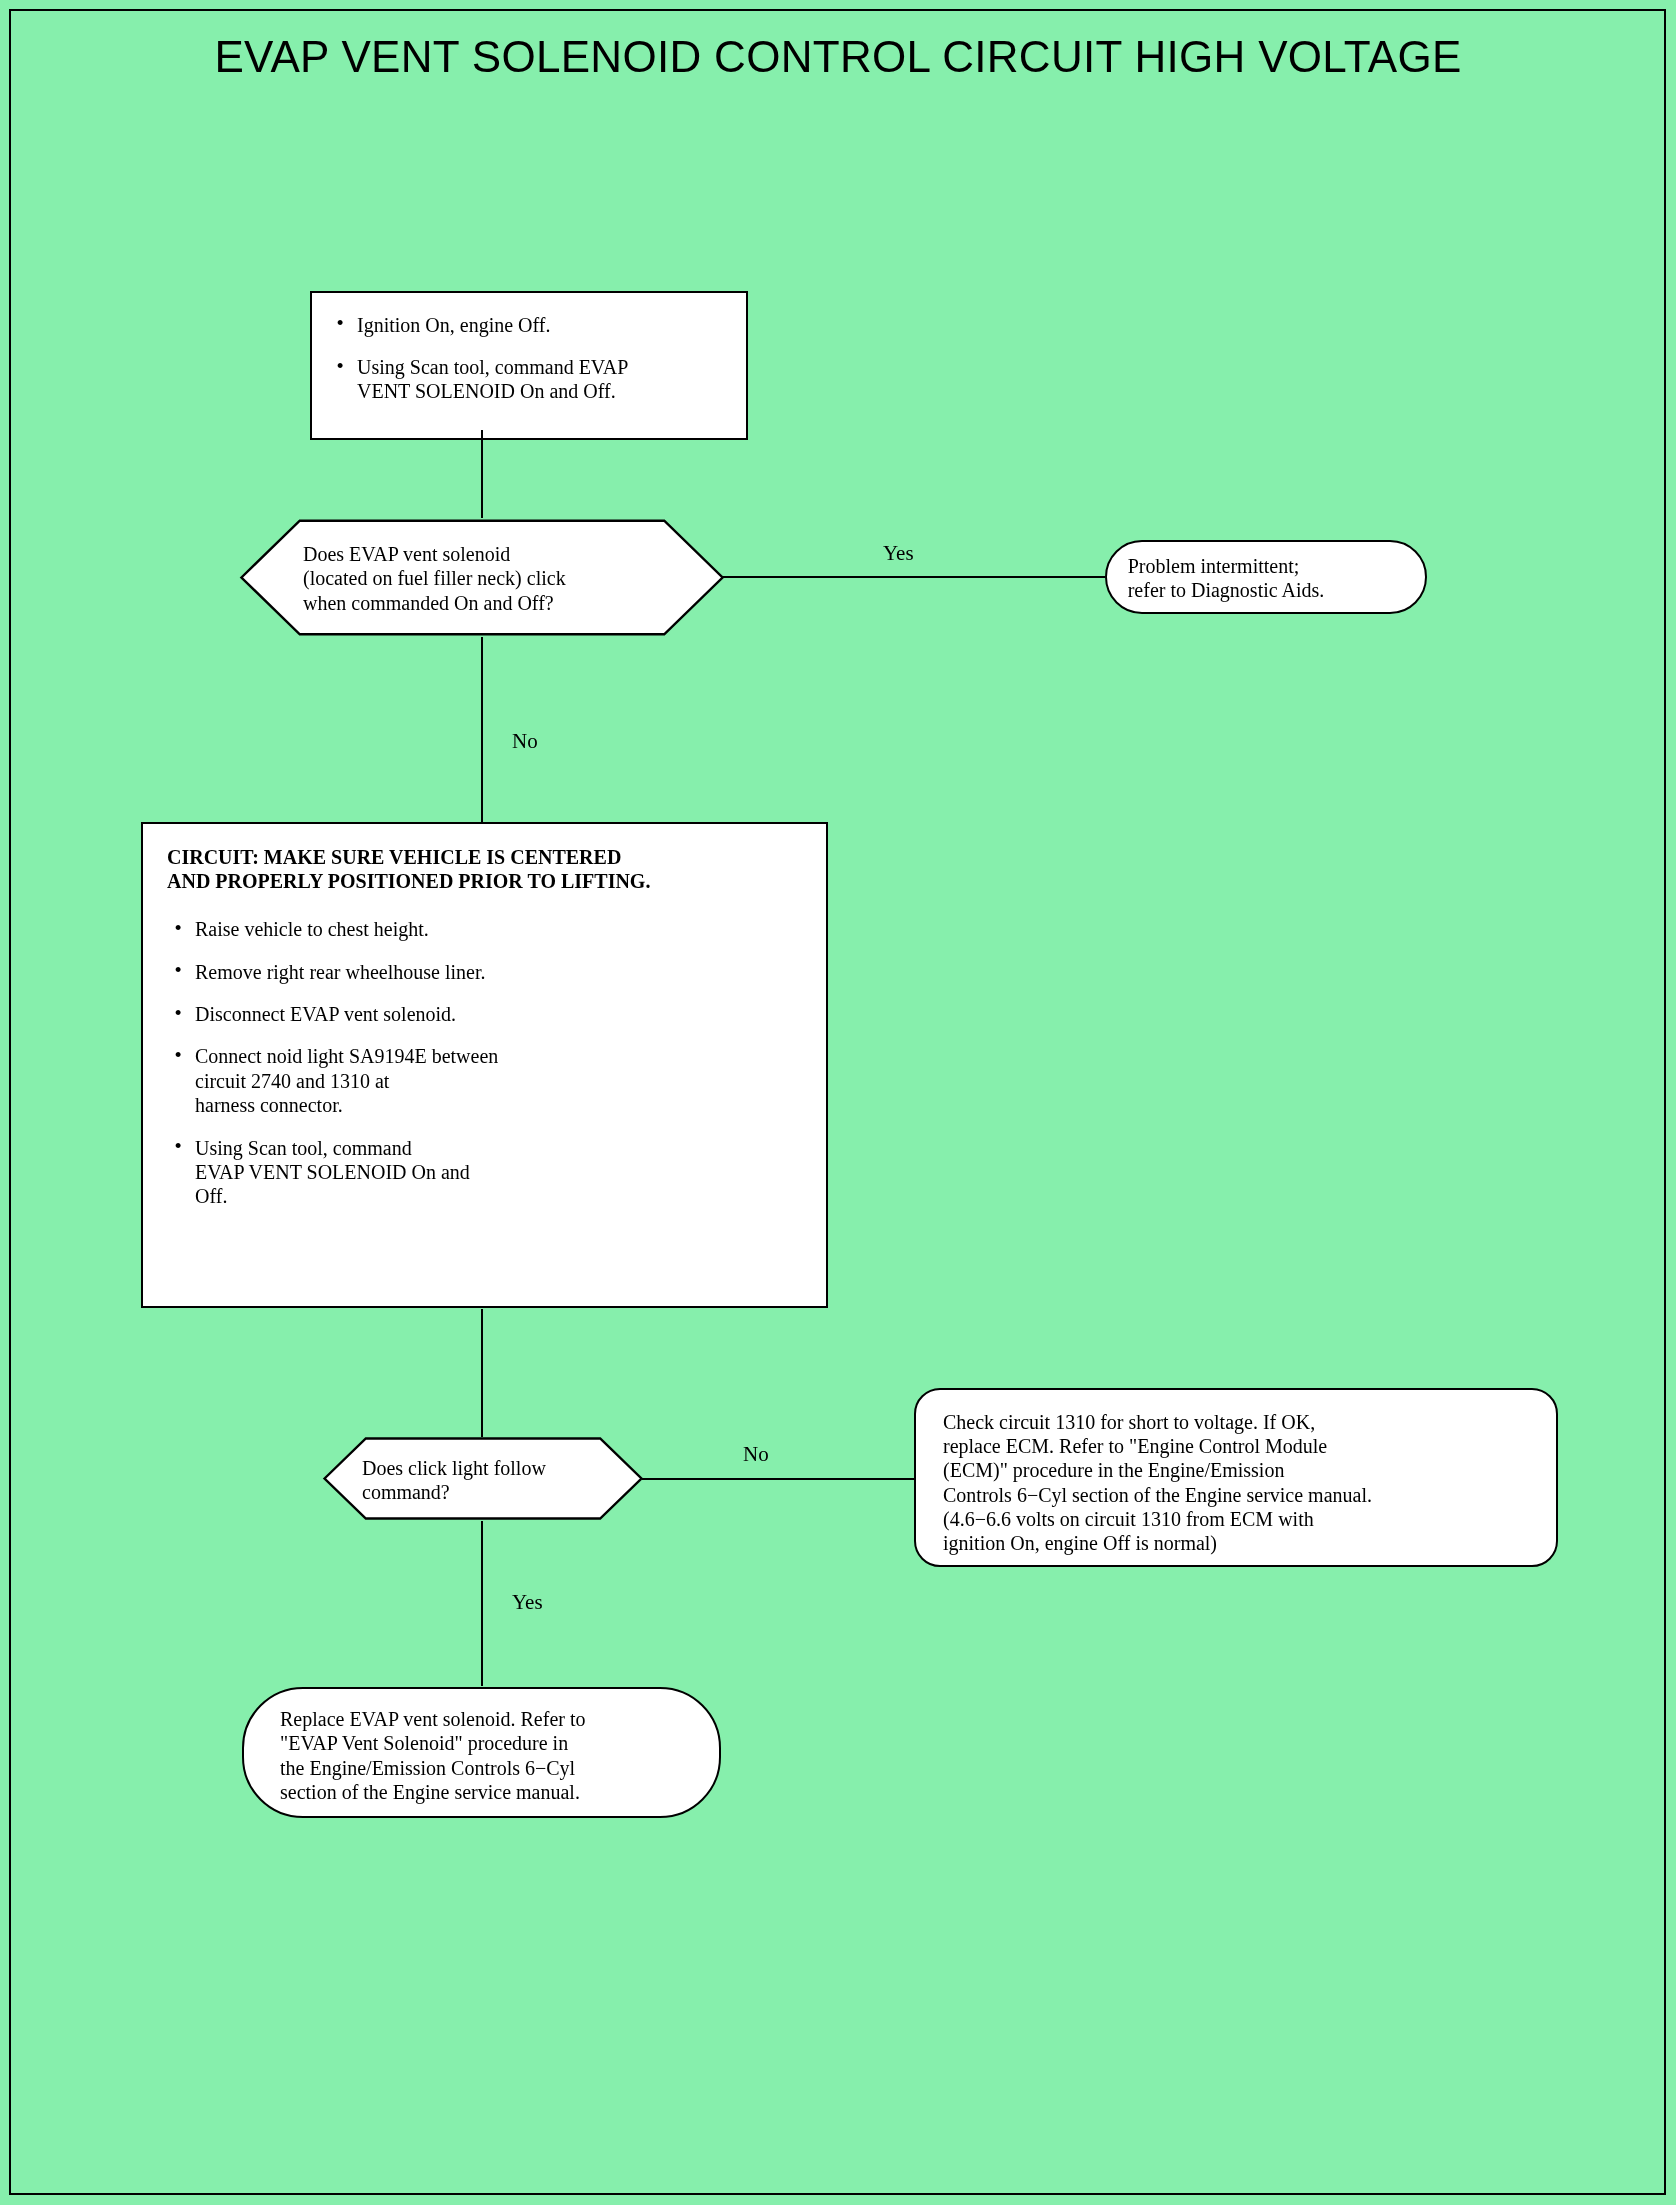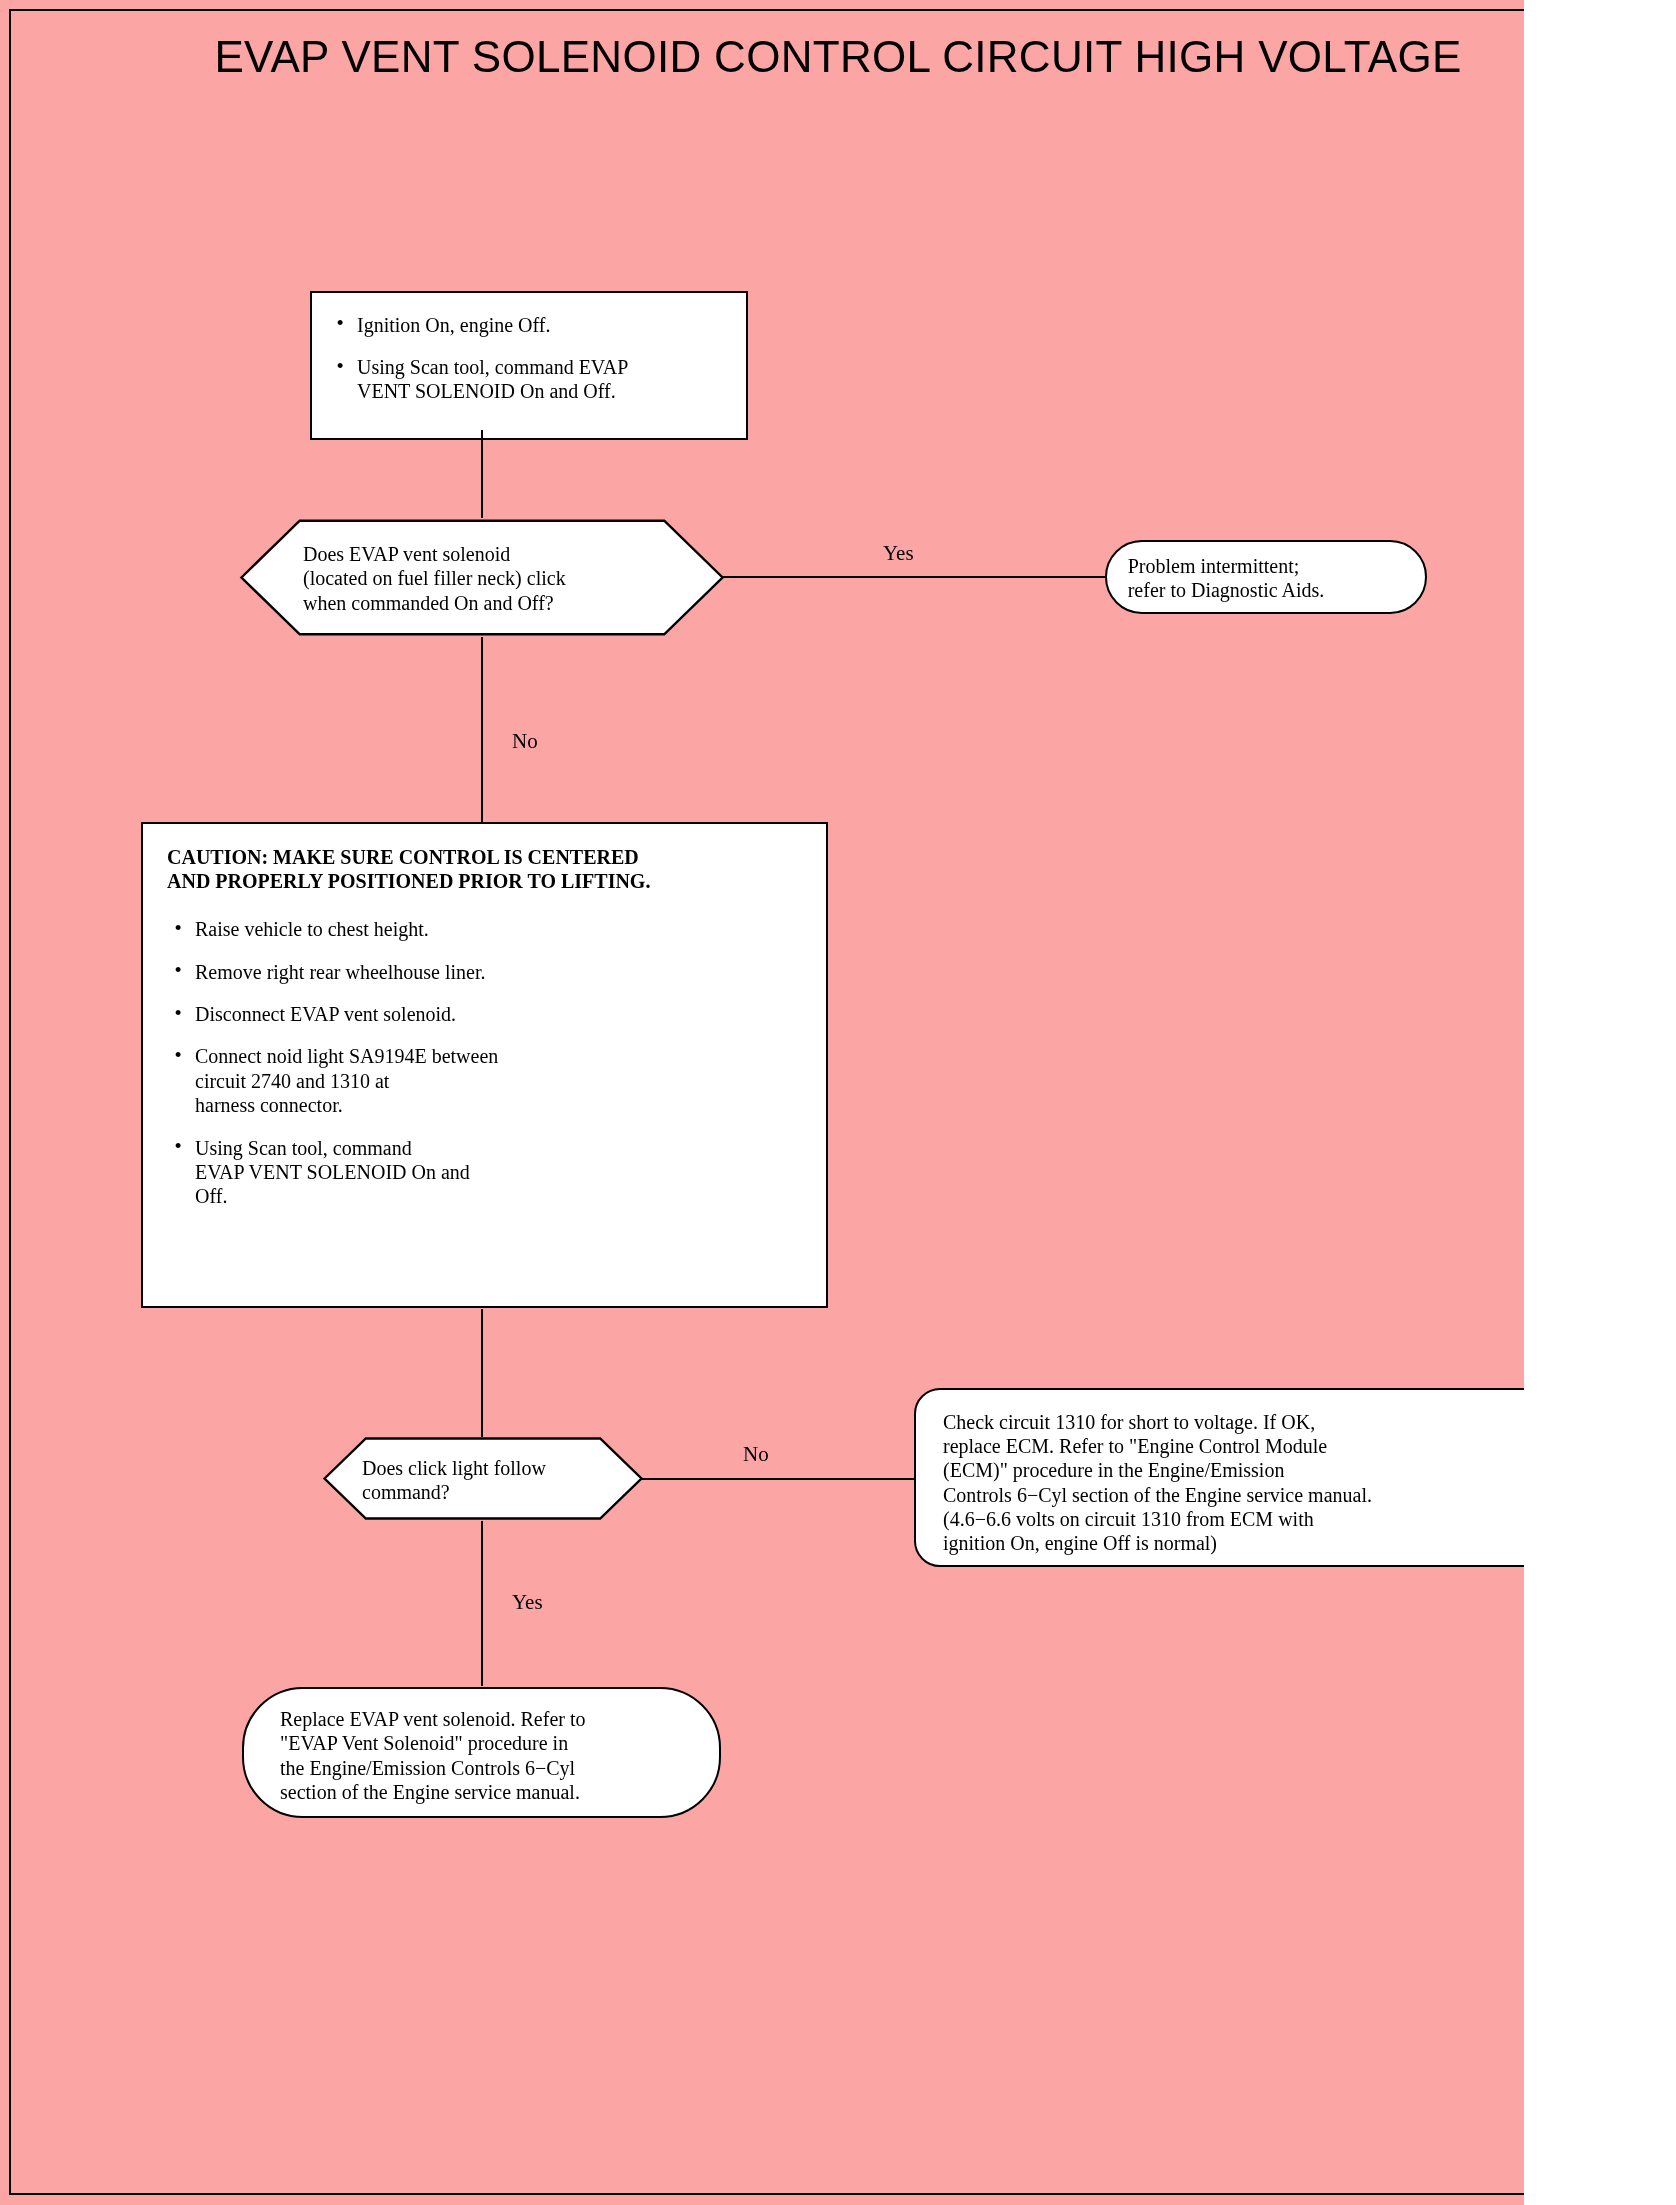--- a/index.html
+++ b/index.html
@@ -6,23 +6,23 @@
     margin: 0;
     padding: 0;
     background: #ffffff;
   }
   body {
     font-family: "Liberation Serif", serif;
     color: #000000;
   }
   #page {
     position: relative;
-    width: 1524px;
+    width: 1676px;
     height: 2205px;
-    background: #fca5a5;
+    background: #86efac;
     overflow: hidden;
     text-decoration: underline;
   }
   #page-border {
     position: absolute;
     left: 8.5px;
     top: 8.5px;
     width: 1657px;
     height: 2186px;
     border: 2.4px solid #000000;
@@ -160,21 +160,21 @@
 
   <div class="node stadium" style="left:1105px; top:540px; width:322px; height:74px; border-radius:37px;">
     <div class="txt" style="padding:12px 0 0 20.7px;">Problem intermittent;
 refer to Diagnostic Aids.</div>
   </div>
 
   <div class="line-v" style="left:481px; top:637px; height:185px;"></div>
   <div class="edge-label" style="left:512px; top:729px;">No</div>
 
   <div class="node rect" style="left:141px; top:822px; width:687px; height:486px;">
-    <div class="txt bold" style="padding:20.7px 0 0 24px; font-size:20px; line-height:1.24;">CAUTION: MAKE SURE CONTROL IS CENTERED
+    <div class="txt bold" style="padding:20.7px 0 0 24px; font-size:20px; line-height:1.24;">CIRCUIT: MAKE SURE VEHICLE IS CENTERED
 AND PROPERLY POSITIONED PRIOR TO LIFTING.</div>
     <ul class="bullets" style="margin:23px 18px 0 23px;">
       <li>Raise vehicle to chest height.</li>
       <li>Remove right rear wheelhouse liner.</li>
       <li>Disconnect EVAP vent solenoid.</li>
       <li>Connect noid light SA9194E between
 circuit 2740 and 1310 at
 harness connector.</li>
       <li>Using Scan tool, command
 EVAP VENT SOLENOID On and

